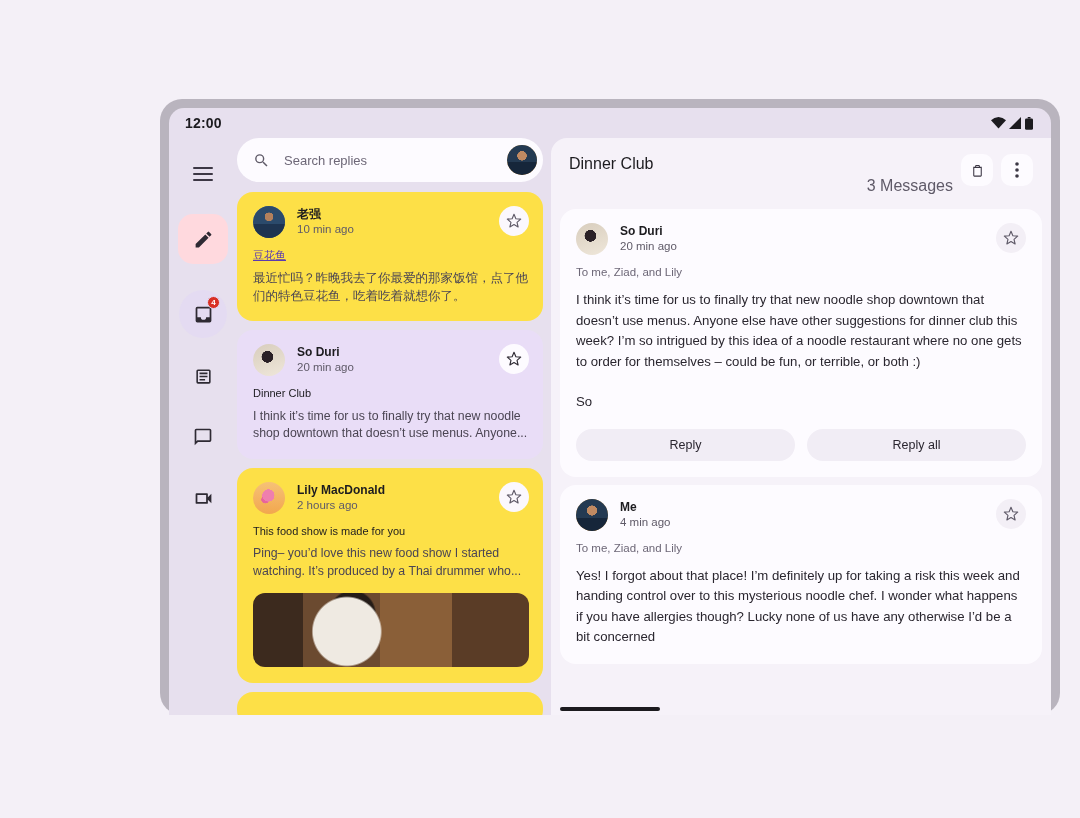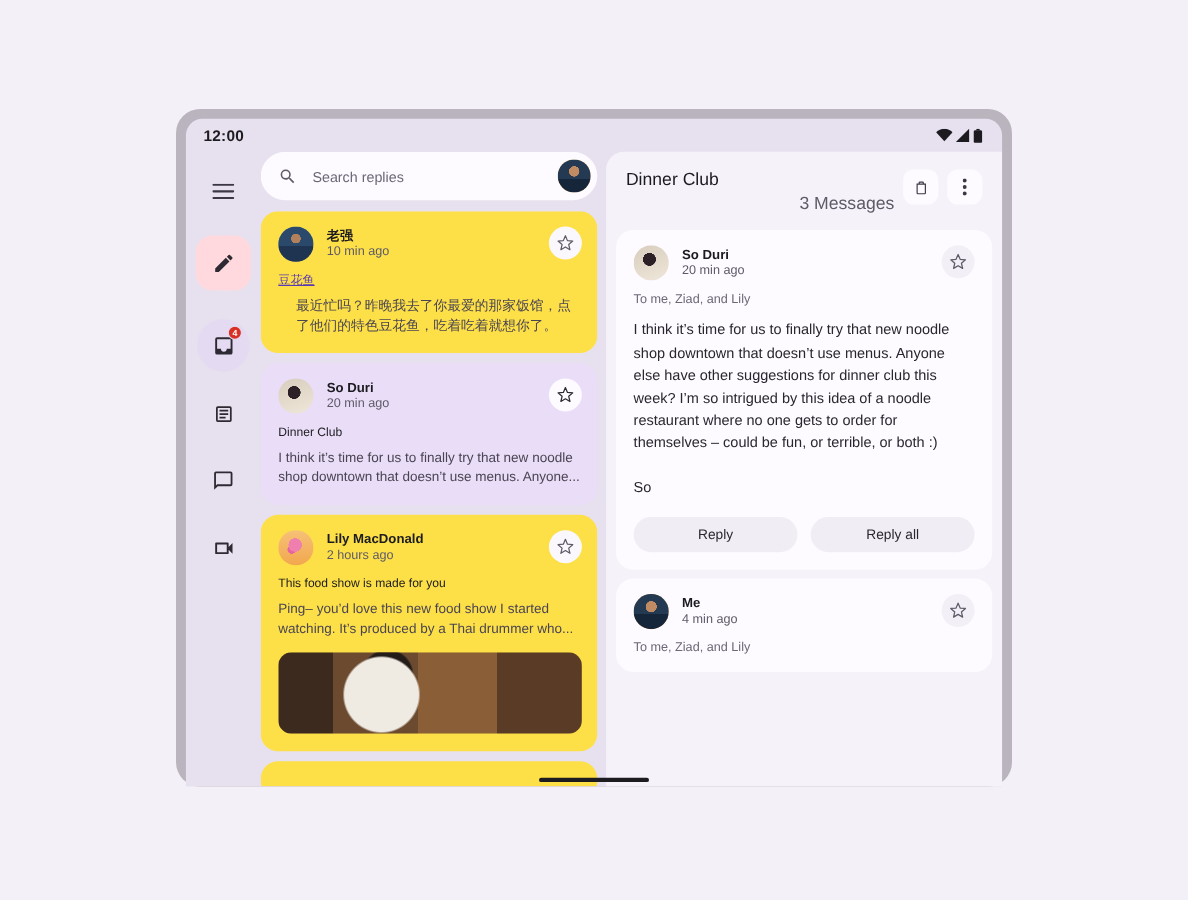--- a/index.html
+++ b/index.html
@@ -5,21 +5,21 @@
   * { box-sizing: border-box; margin: 0; padding: 0; }
   html, body {
     width: 1080px; height: 818px;
     background: #f4f0f7;
     font-family: "Liberation Sans", sans-serif;
     overflow: hidden;
   }
   #device-frame {
     position: absolute;
     left: 160px; top: 99px;
-    width: 760px; height: 616px;
+    width: 900px; height: 616px;
     background: #b9b4be;
     border-radius: 22px;
     padding: 9px 9px 0 9px;
   }
   #device-screen {
     width: 100%; height: 100%;
     background: #e7e0ee;
     border-radius: 15px 15px 0 0;
     overflow: hidden;
     position: relative;
@@ -103,21 +103,21 @@
   .star-btn {
     width: 30px; height: 30px; border-radius: 50%;
     background: #fbf8fd;
     display: flex; align-items: center; justify-content: center;
     flex: 0 0 30px;
   }
   .email-card.selected .star-btn { background: #fdfbff; }
   .card-subject { font-size: 11px; color: #1c1b1f; margin-top: 11px; line-height: 1.2; }
   .card-subject.link { color: #5b3bb0; text-decoration: underline; }
   .card-snippet { font-size: 12.3px; color: #4b4553; line-height: 1.45; margin-top: 7px; }
-  .card-snippet.cn { font-size: 12.5px; margin-left: 16px; }
+  .card-snippet.cn { font-size: 12.5px; }
   .card-thumb {
     margin-top: 12px; height: 74px; border-radius: 12px;
     overflow: hidden; background: #4a3a2e; position: relative;
   }
   .partial-card { height: 34px; overflow: hidden; }
   
   #detail-pane {
     flex: 1;
     background: #f6f2f9;
     border-radius: 16px 0 0 0;
@@ -396,20 +396,21 @@
                 <div class="msg-sender">Me</div>
                 <div class="msg-time">4 min ago</div>
               </div>
               <div class="star-btn msg-star">
                 <svg width="16" height="16" viewBox="0 0 24 24">
                     <path d="M12 17.27 18.18 21l-1.64-7.03L22 9.24l-7.19-.61L12 2 9.19 8.63 2 9.24l5.46 4.73L5.82 21z" fill="none" stroke="#5f5a68" stroke-width="1.7" stroke-linejoin="round"></path>
                   </svg>
               </div>
             </div>
             <div class="msg-recipients">To me, Ziad, and Lily</div>
+            <div class="msg-body">Yes! I forgot about that place! I’m definitely up for taking a risk this week and handing control over to this mysterious noodle chef. I wonder what happens if you have allergies though? Lucky none of us have any otherwise I’d be a bit concerned</div>
           </div>
 
         </div>
       </div>
     </div>
 
     <div id="home-indicator"></div>
   </div>
 </div>
 

